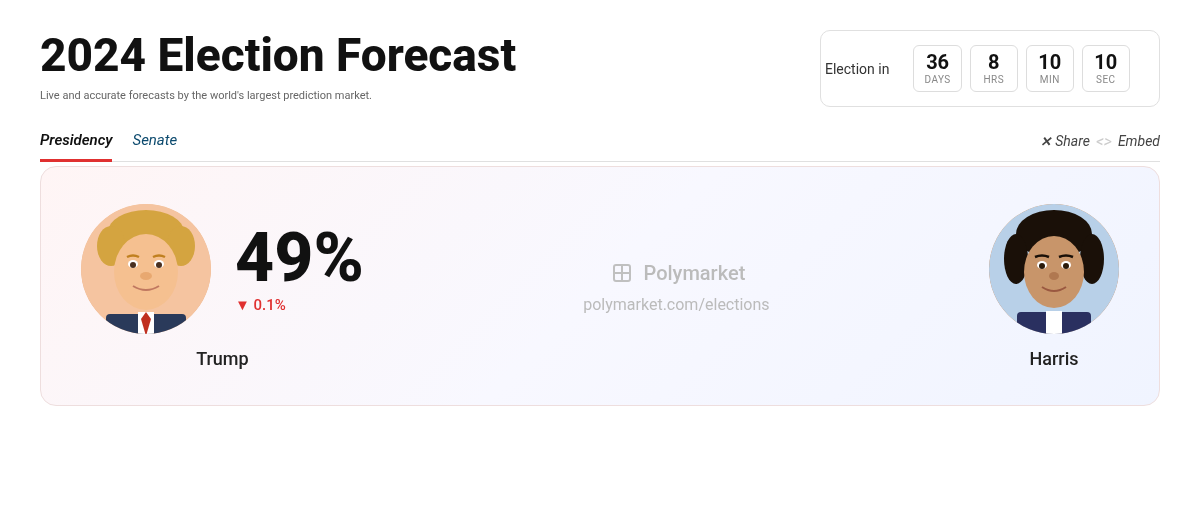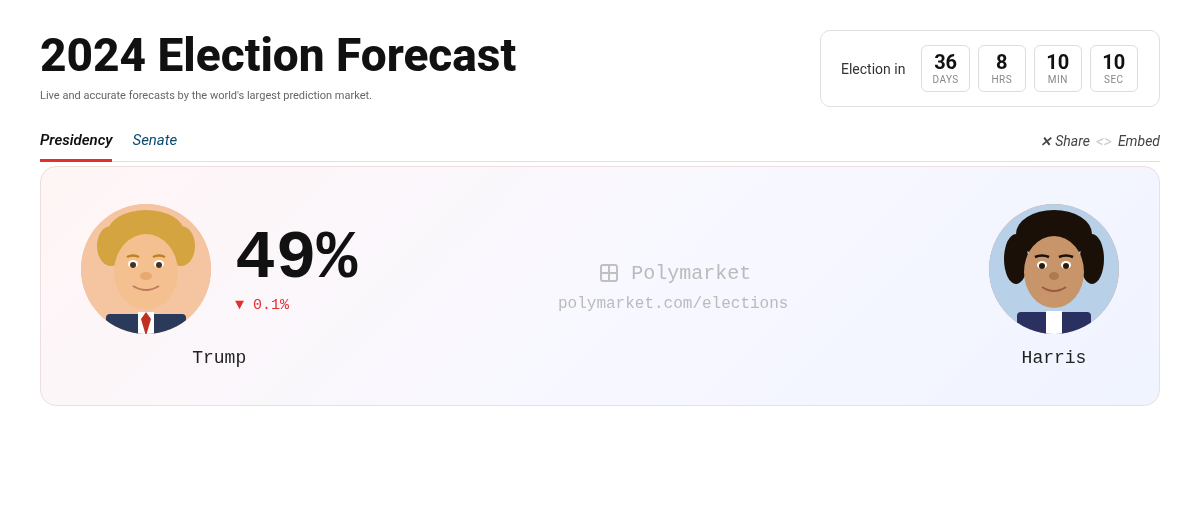--- a/index.html
+++ b/index.html
@@ -30,24 +30,24 @@
     }
 
     .subtitle {
       font-size: 11px;
       color: #666;
     }
 
     .countdown-box {
       border: 1px solid #e0e0e0;
       border-radius: 10px;
-      padding: 14px 20px;
-      display: flex;
-      align-items: center;
-      gap: 12px;
+      padding: 14px 4px;
+      display: flex;
+      align-items: center;
+      gap: 20px;
       background: #fff;
       min-width: 340px;
     }
 
     .countdown-label {
       font-size: 14px;
       color: #333;
       white-space: nowrap;
       margin-right: 4px;
     }
@@ -138,21 +138,20 @@
 
     .forecast-card {
       background: linear-gradient(135deg, #fff5f5 0%, #f8f8ff 50%, #f0f4ff 100%);
       border-radius: 16px;
       padding: 30px 40px;
       display: flex;
       align-items: center;
       justify-content: space-between;
       min-height: 240px;
       border: 1px solid #eedede;
-      font-family: Liberation Mono, monospace;
     }
 
     .candidate {
       display: flex;
       flex-direction: column;
       align-items: center;
       gap: 6px;
     }
 
     .candidate-info {

